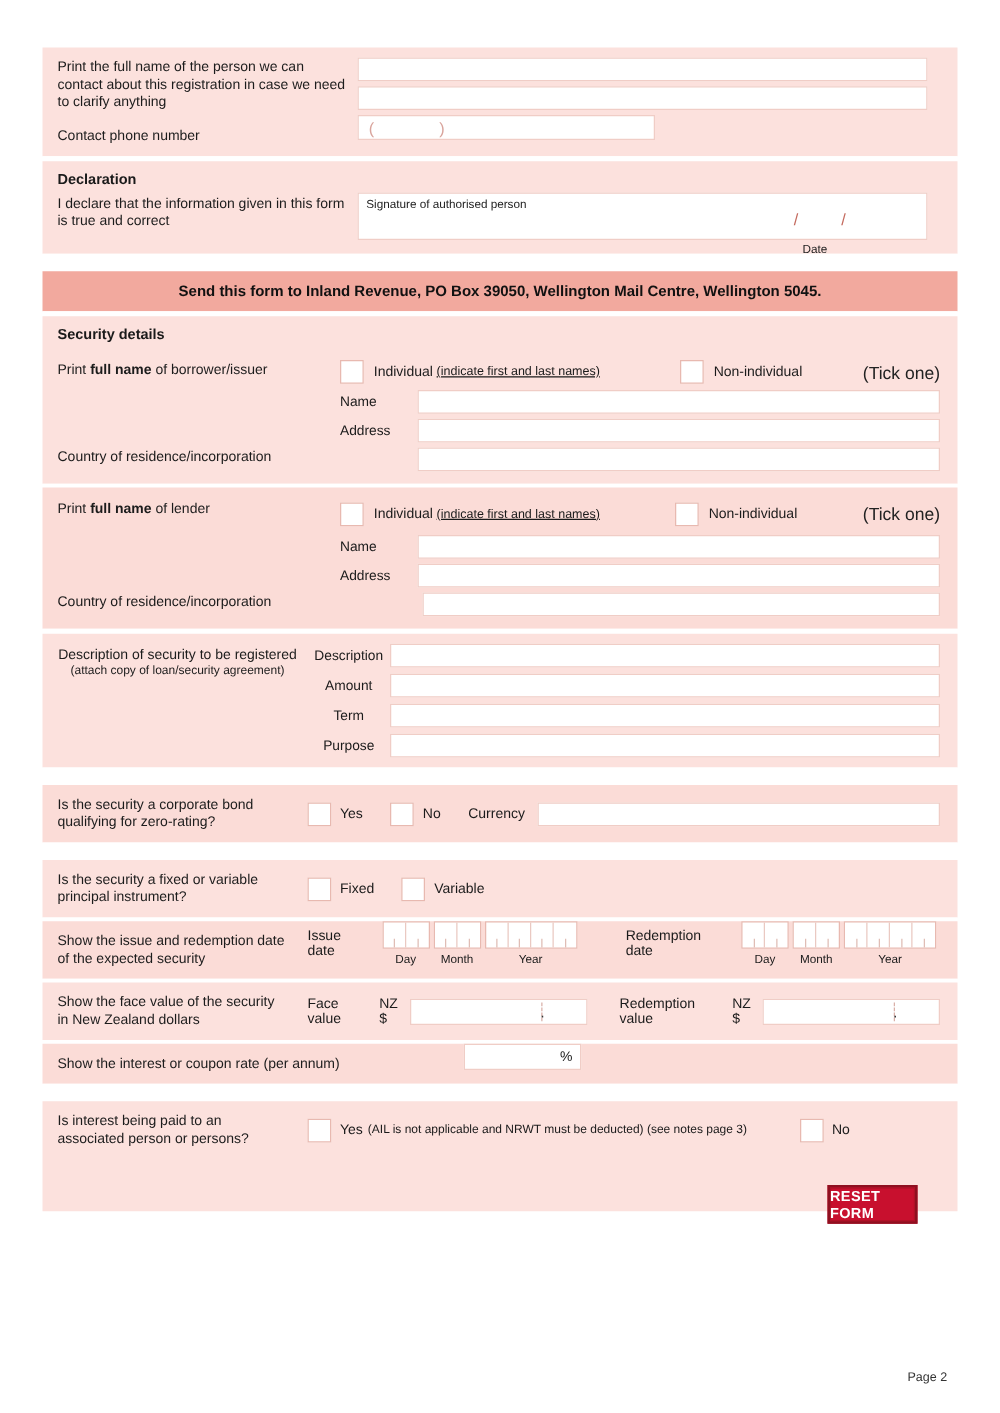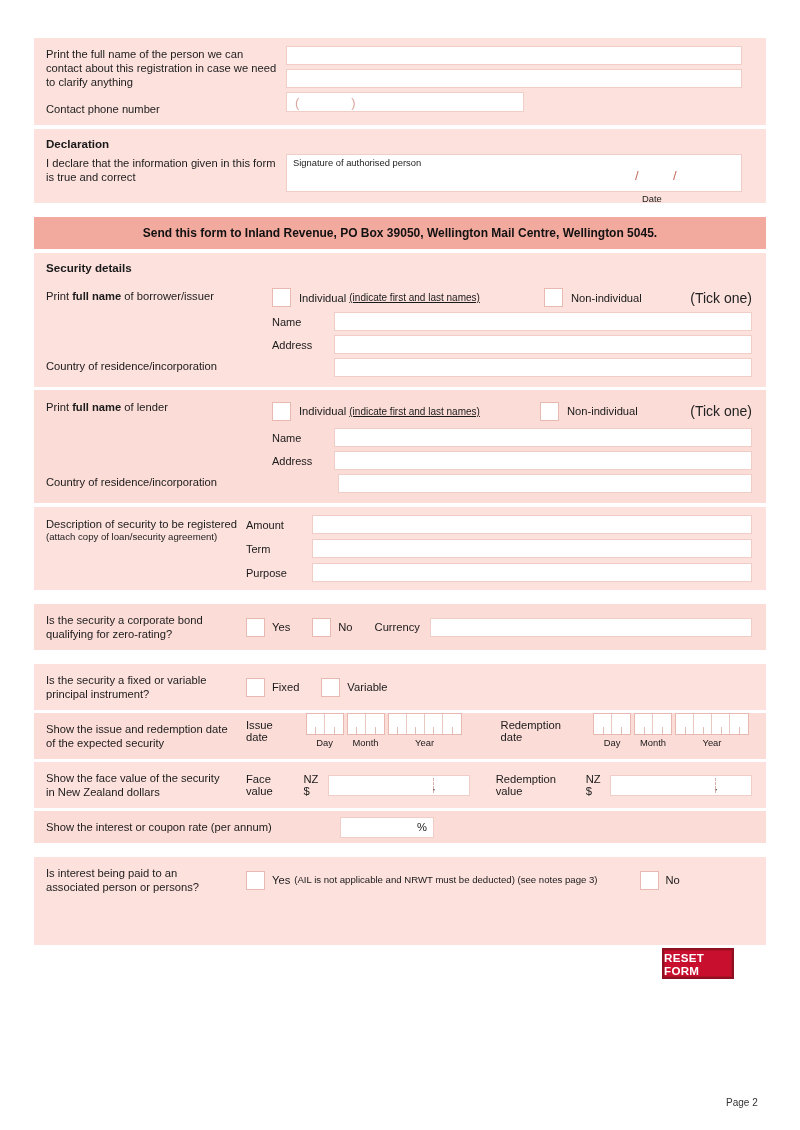--- a/index.html
+++ b/index.html
@@ -76,21 +76,21 @@
   .fieldline { display:flex; align-items:center; margin-top:4px; }
   .fieldline .flbl { font-size:11px; width:62px; flex:none; }
   .fieldline .box { flex:1; }
 
   .country-row { display:flex; align-items:flex-start; }
   .country-row .clbl { width:238px; font-size:11.2px; padding:6px 0 0 12px; }
   .country-row .cwrap { flex:1; padding-right:14px; padding-top:4px; }
   .country-row .box { width:100%; }
 
   
-  .desc { display:flex; padding: 8px 0 8px 0; }
+  .desc { display:flex; padding: 8px 0 8px 0; text-align: center; }
   .desc-left { width:212px; }
   .desc-right { flex:1; padding-right:14px; }
   .desc-line { display:flex; align-items:center; margin-bottom:5px; }
   .desc-line:last-child { margin-bottom:0; }
   .desc-line .dlbl { width:66px; flex:none; font-size:11px; }
   .desc-line .box { flex:1; }
 
   
   .qa { display:flex; align-items:center; min-height:36px;margin-top:11px; }
   .qa-left { width:212px; }
@@ -115,21 +115,21 @@
 
   
   .moneyrow { display:flex; align-items:center; min-height:34px; }
   .m-lab { font-size:11.2px; margin-right:7px; }
   .nz { font-size:11.2px; margin-right:2px; }
   .m-box { position:relative; width:154px; height:21px; background:#fff; border:1px solid #f0cdc6; }
   .m-dot { position:absolute; left:104px; top:2px; bottom:2px; width:1px; border-left:1px dashed #d9b0a8; }
   .m-dot::after { content:"·"; position:absolute; left:-2px; top:3px; color:#333; font-size:13px; }
 
   
-  .pctrow { display:flex; align-items:center; min-height:32px; }
+  .pctrow { display:flex; min-height:32px;gap:31px; }
   .pct-box { width:94px; height:21px; background:#fff; border:1px solid #f0cdc6;
              display:flex; align-items:center; justify-content:flex-end; padding-right:6px;
              font-size:11.2px; }
 
   
   .reset {
     position:absolute; left:662px; top:948px;
     width:72px; height:31px;
     background:#c8102e;
     border:2px solid #8f1020;
@@ -264,20 +264,24 @@
     <div class="panel desc">
       <div class="desc-left">
         <div class="lbl" style="padding-top:2px;">
           <span>Description of security to be</span>
           <span>registered</span>
           <div class="sub">(attach copy of loan/security agreement)</div>
         </div>
       </div>
       <div class="desc-right">
         <div class="desc-line">
+          <span class="dlbl">Description</span>
+          <div class="box"></div>
+        </div>
+        <div class="desc-line">
           <span class="dlbl">Amount</span>
           <div class="box"></div>
         </div>
         <div class="desc-line">
           <span class="dlbl">Term</span>
           <div class="box"></div>
         </div>
         <div class="desc-line">
           <span class="dlbl">Purpose</span>
           <div class="box"></div>

